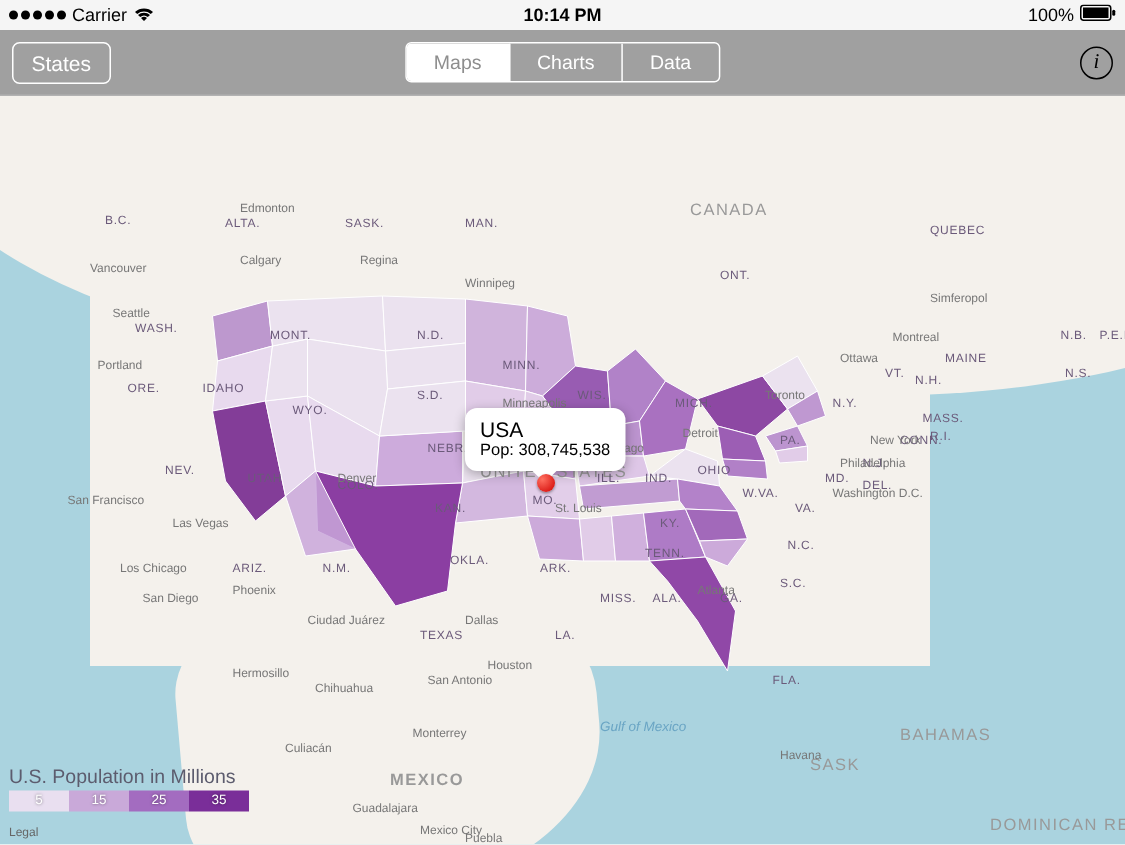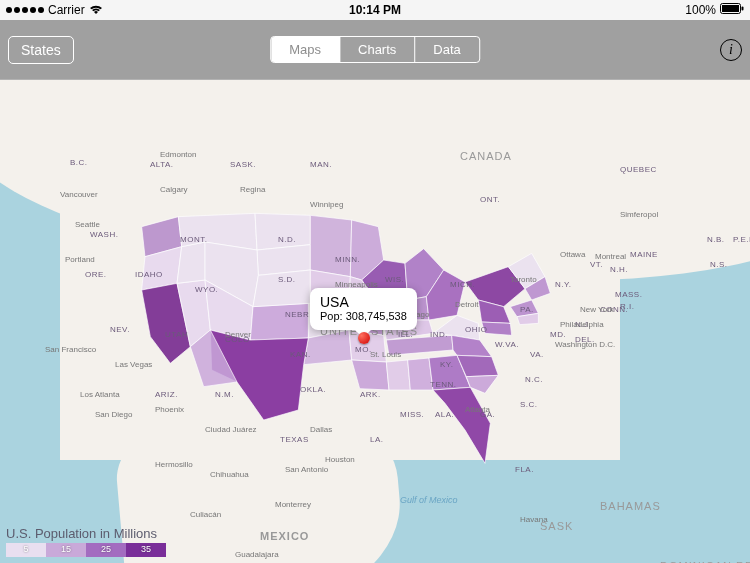--- a/index.html
+++ b/index.html
@@ -7,21 +7,21 @@
 
 
 .status-bar { height: 20px; background: #f5f5f5; display: flex; align-items: center; justify-content: space-between; padding: 0 6px; font-size: 12px; color: #000; }
 .status-left, .status-right { display: flex; align-items: center; gap: 4px; }
 .status-center { position: absolute; left: 50%; transform: translateX(-50%); font-weight: 600; }
 .signal-dots { display: flex; gap: 2px; }
 .dot { width: 6px; height: 6px; border-radius: 50%; background: #000; }
 .wifi { font-size: 13px; }
 
 
-.toolbar { height: 60px; background: rgba(247,247,247,0.96); border-bottom: 1px solid #b2b2b2; display: flex; align-items: center; padding: 0 8px; position: relative; background: #a0a0a0; }
+.toolbar { height: 44px; background: rgba(247,247,247,0.96); border-bottom: 1px solid #b2b2b2; display: flex; align-items: center; padding: 0 8px; position: relative; background: #a0a0a0; }
 .states-btn { border: 1px solid #fff; color: #fff; background: transparent; border-radius: 5px; padding: 5px 12px; font-size: 14px; cursor: pointer; }
 .seg-control { position: absolute; left: 50%; transform: translateX(-50%); display: flex; border: 1px solid #fff; border-radius: 4px; overflow: hidden; }
 .seg-btn { background: transparent; border: none; color: #fff; padding: 5px 18px; font-size: 13px; cursor: pointer; border-right: 1px solid #fff; }
 .seg-btn:last-child { border-right: none; }
 .seg-btn.active { background: #fff; color: #8e8e8e; }
 .info-btn { margin-left: auto; width: 22px; height: 22px; border: 1.5px solid #000; border-radius: 50%; background: transparent; font-family: Georgia, serif; font-style: italic; font-size: 14px; line-height: 1; cursor: pointer; display: flex; align-items: center; justify-content: center; }
 
 
 .map-area { position: relative; width: 750px; height: 499px; background: #aad3df; overflow: hidden; }
 .land { position: absolute; background: #f4f1ec; }
@@ -214,27 +214,27 @@
       <div class="map-label state" style="left: 280px; top: 355px;">TEXAS</div>
       <div class="map-label state" style="left: 370px; top: 355px;">LA.</div>
       <div class="map-label state" style="left: 515px; top: 385px;">FLA.</div>
       <div class="map-label state" style="left: 630px; top: 170px;">MAINE</div>
       <div class="map-label city" style="left: 60px; top: 110px;">Vancouver</div>
       <div class="map-label city" style="left: 160px; top: 105px;">Calgary</div>
       <div class="map-label city" style="left: 160px; top: 70px;">Edmonton</div>
       <div class="map-label city" style="left: 240px; top: 105px;">Regina</div>
       <div class="map-label city" style="left: 310px; top: 120px;">Winnipeg</div>
       <div class="map-label city" style="left: 560px; top: 170px;">Ottawa</div>
-      <div class="map-label city" style="left: 595px; top: 172px;">Montreal</div>
+      <div class="map-label city" style="left: 595px; top: 156px;">Montreal</div>
       <div class="map-label city" style="left: 510px; top: 195px;">Toronto</div>
       <div class="map-label city" style="left: 75px; top: 140px;">Seattle</div>
       <div class="map-label city" style="left: 65px; top: 175px;">Portland</div>
       <div class="map-label city" style="left: 45px; top: 265px;">San Francisco</div>
       <div class="map-label city" style="left: 115px; top: 280px;">Las Vegas</div>
-      <div class="map-label city" style="left: 80px; top: 310px;">Los Atlanta</div>
+      <div class="map-label city" style="left: 80px; top: 310px;">Los Chicago</div>
       <div class="map-label city" style="left: 95px; top: 330px;">San Diego</div>
       <div class="map-label city" style="left: 155px; top: 325px;">Phoenix</div>
       <div class="map-label city" style="left: 205px; top: 345px;">Ciudad Juárez</div>
       <div class="map-label city" style="left: 155px; top: 380px;">Hermosillo</div>
       <div class="map-label city" style="left: 210px; top: 390px;">Chihuahua</div>
       <div class="map-label city" style="left: 190px; top: 430px;">Culiacán</div>
       <div class="map-label city" style="left: 275px; top: 420px;">Monterrey</div>
       <div class="map-label city" style="left: 235px; top: 470px;">Guadalajara</div>
       <div class="map-label city" style="left: 280px; top: 485px;">Mexico City</div>
       <div class="map-label city" style="left: 310px; top: 490px;">Puebla</div>

